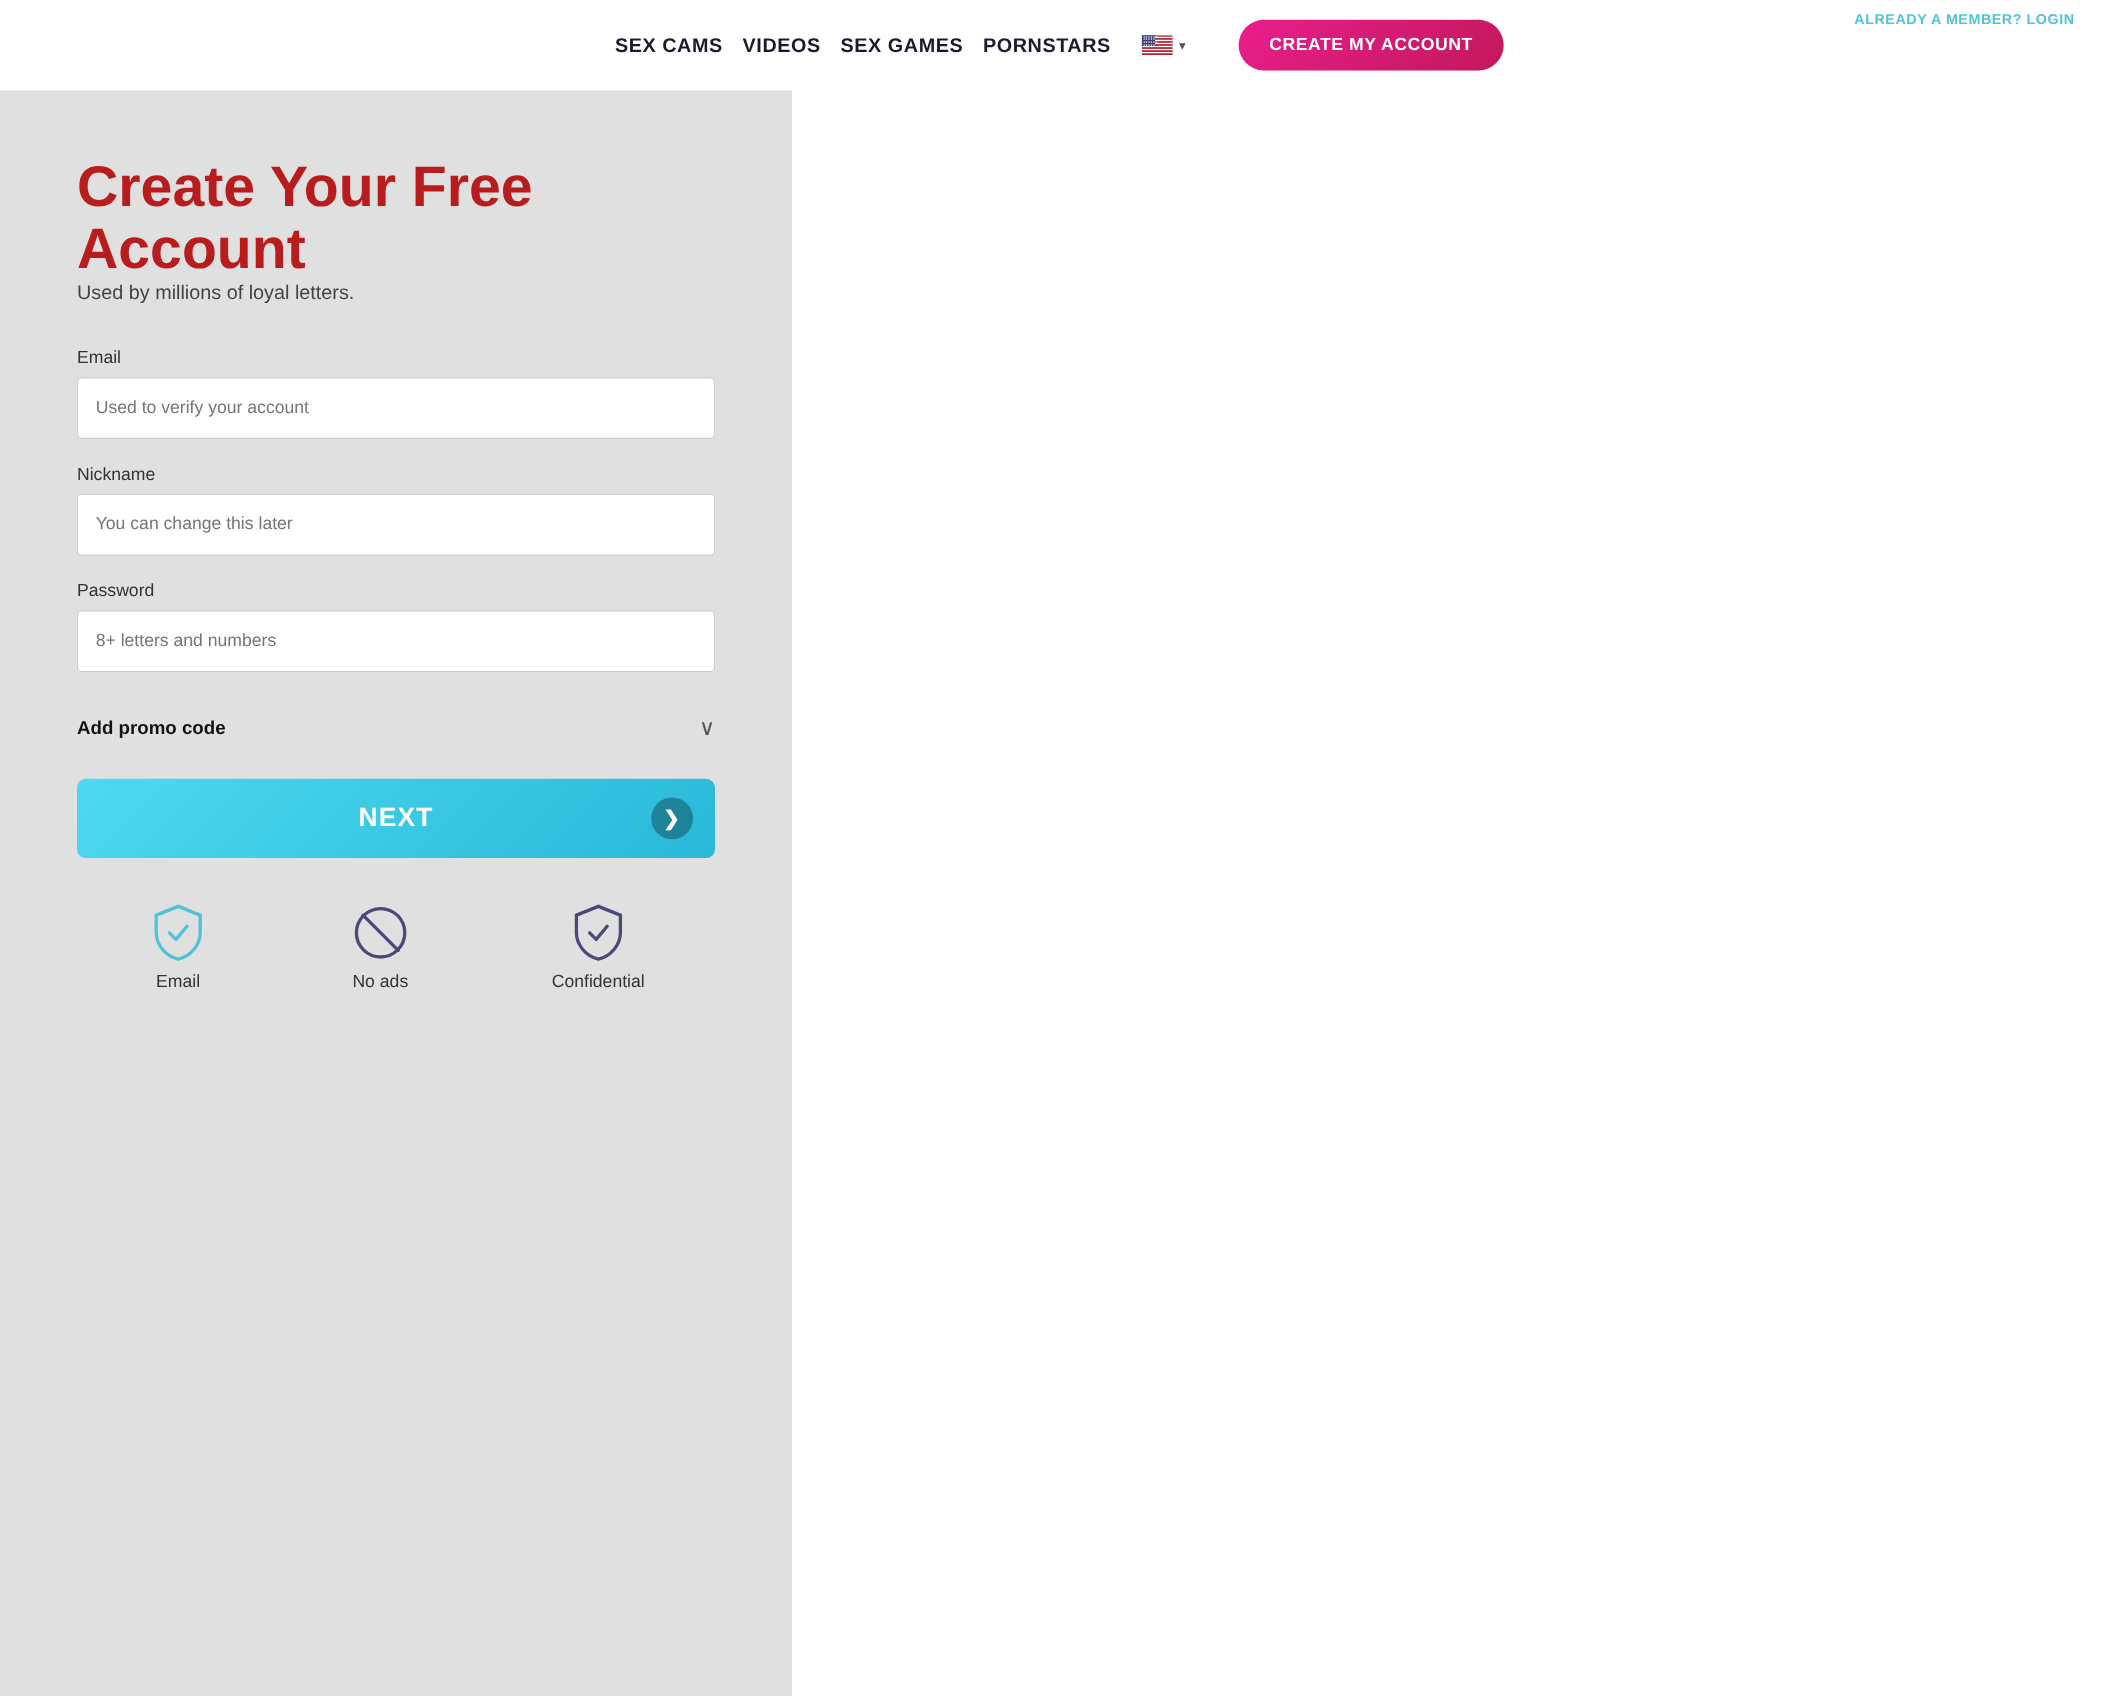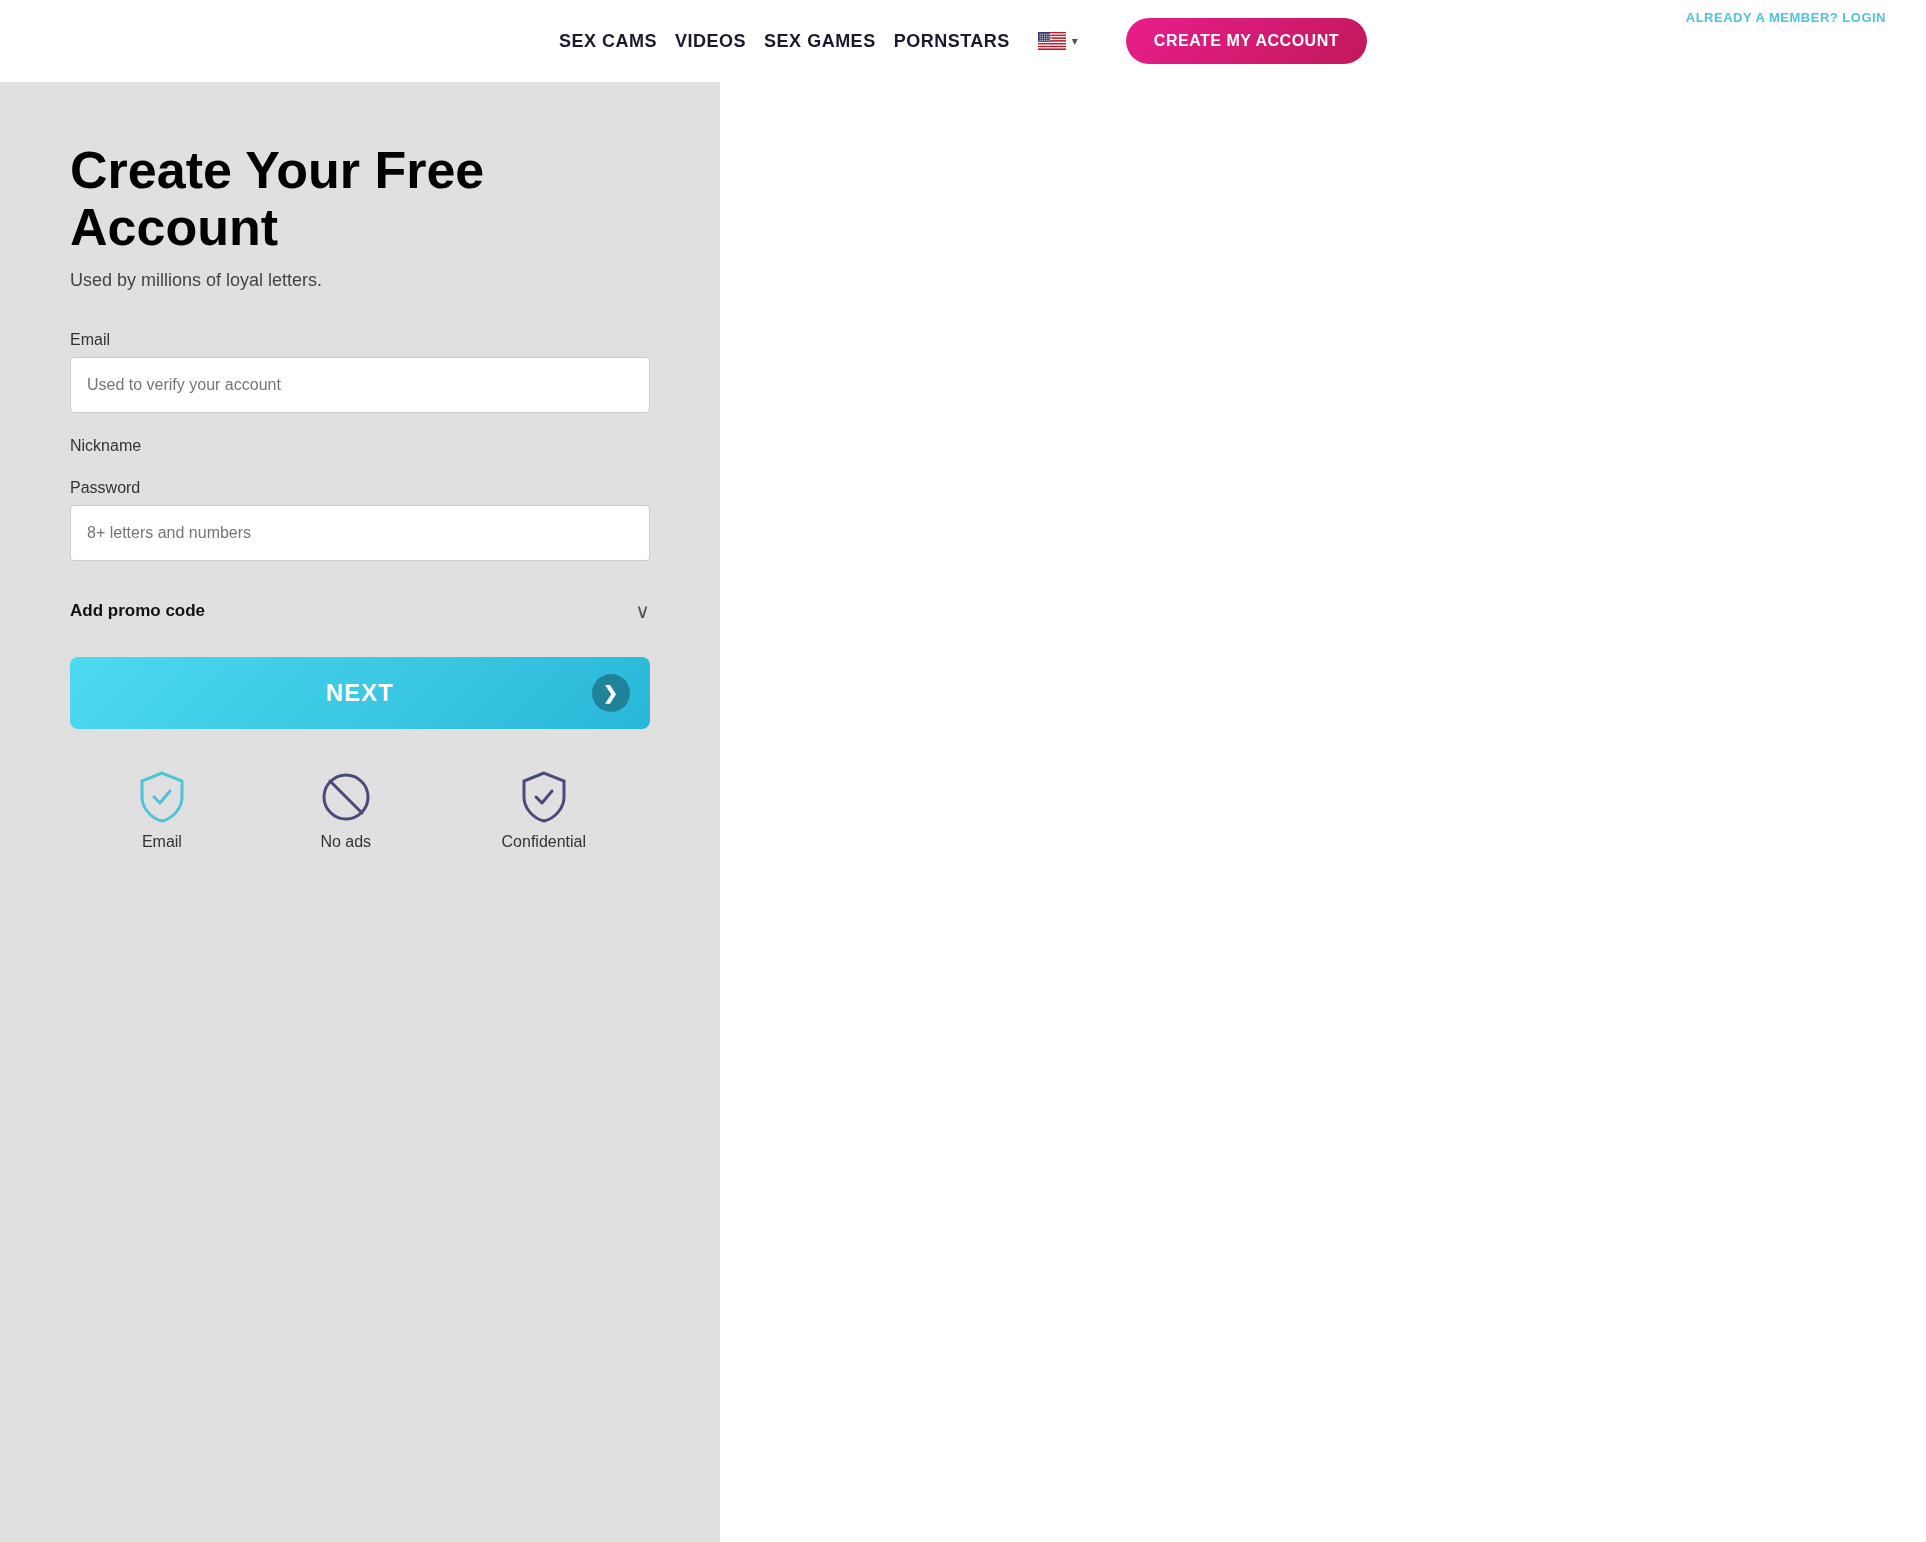--- a/index.html
+++ b/index.html
@@ -81,23 +81,22 @@
       padding: 60px 70px 80px 70px;
     }
     .right-section {
       flex: 1;
       background: #fff;
     }
 
     .form-title {
       font-size: 52px;
       font-weight: 900;
-      color: #000000;
+      color: #b91c1c;
       line-height: 1.1;
-      margin-bottom: 14px;
     }
     .form-subtitle {
       font-size: 18px;
       color: #444;
       margin-bottom: 40px;
     }
 
     .field-group {
       margin-bottom: 24px;
     }
@@ -238,20 +237,21 @@
     <h1 class="form-title">Create Your Free Account</h1>
     <p class="form-subtitle">Used by millions of loyal letters.</p>
 
     <div class="field-group">
       <label class="field-label">Email</label>
       <input class="field-input" type="email" placeholder="Used to verify your account" style="">
     </div>
 
     <div class="field-group">
       <label class="field-label">Nickname</label>
+      <input class="field-input" type="text" placeholder="You can change this later" style="">
     </div>
 
     <div class="field-group">
       <label class="field-label">Password</label>
       <input class="field-input" type="password" placeholder="8+ letters and numbers" style="">
     </div>
 
     <div class="promo-row">
       <span class="promo-label">Add promo code</span>
       <span class="promo-chevron">∨</span>

